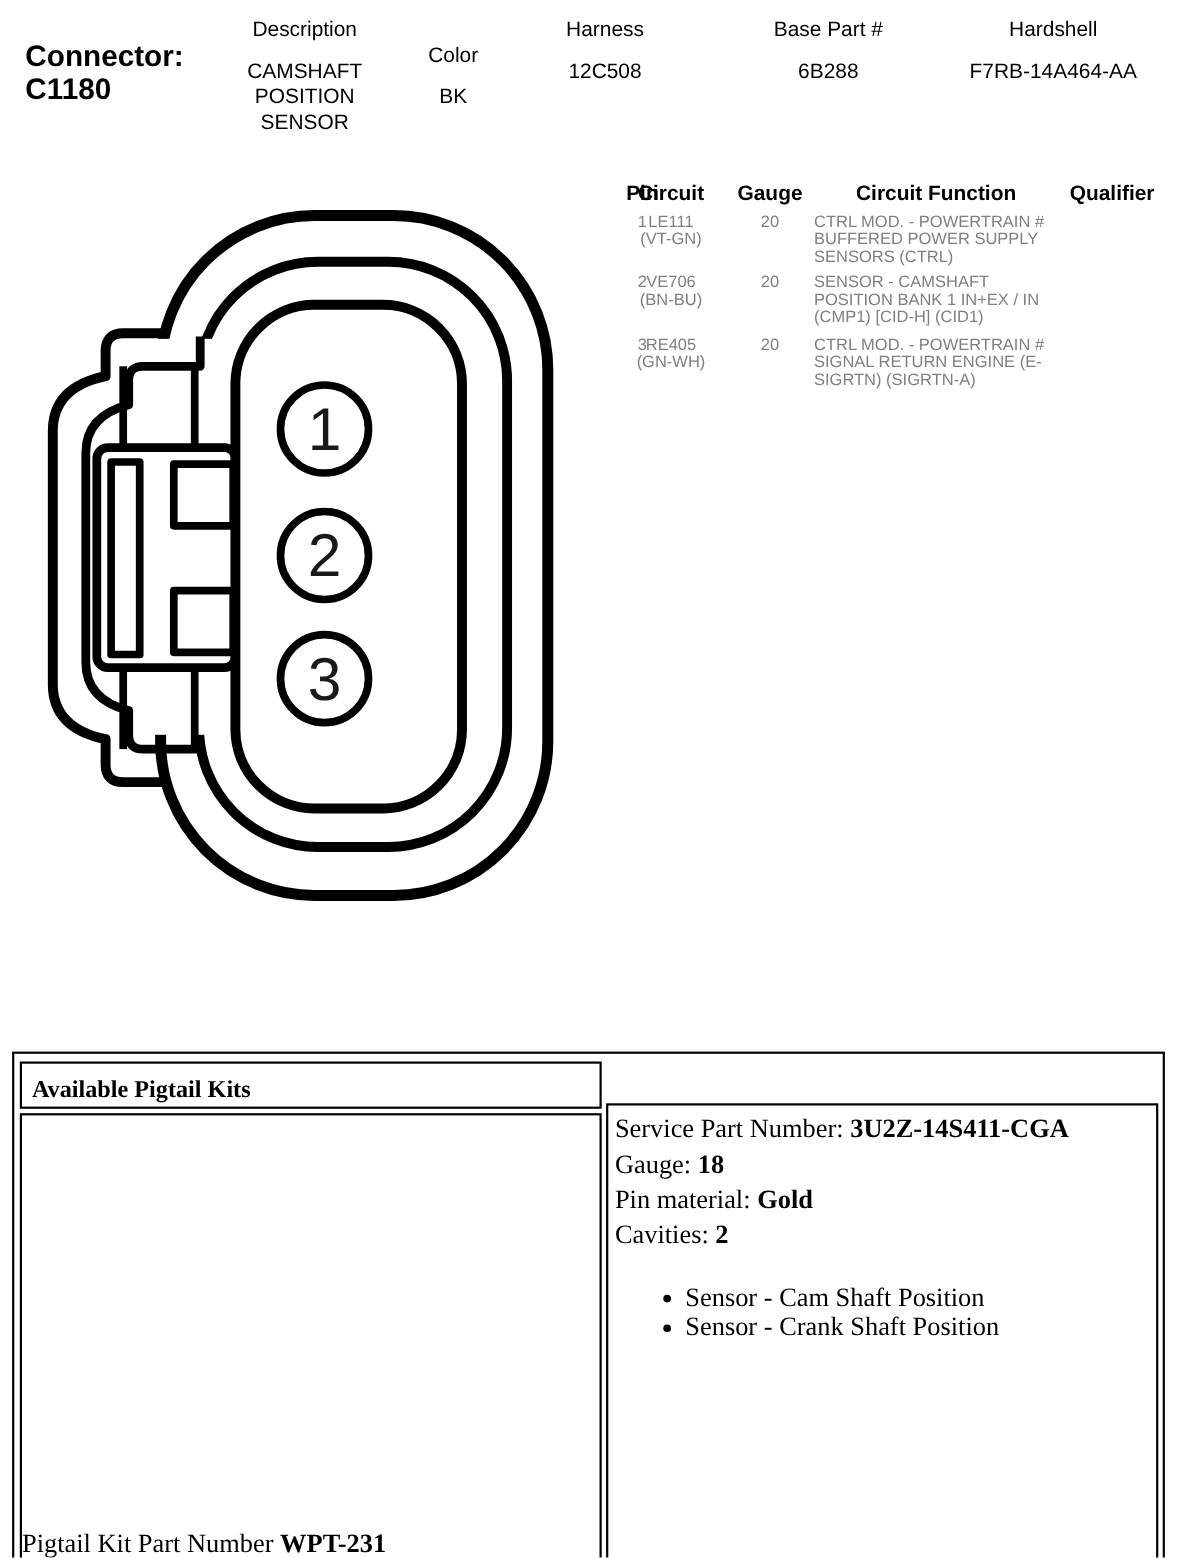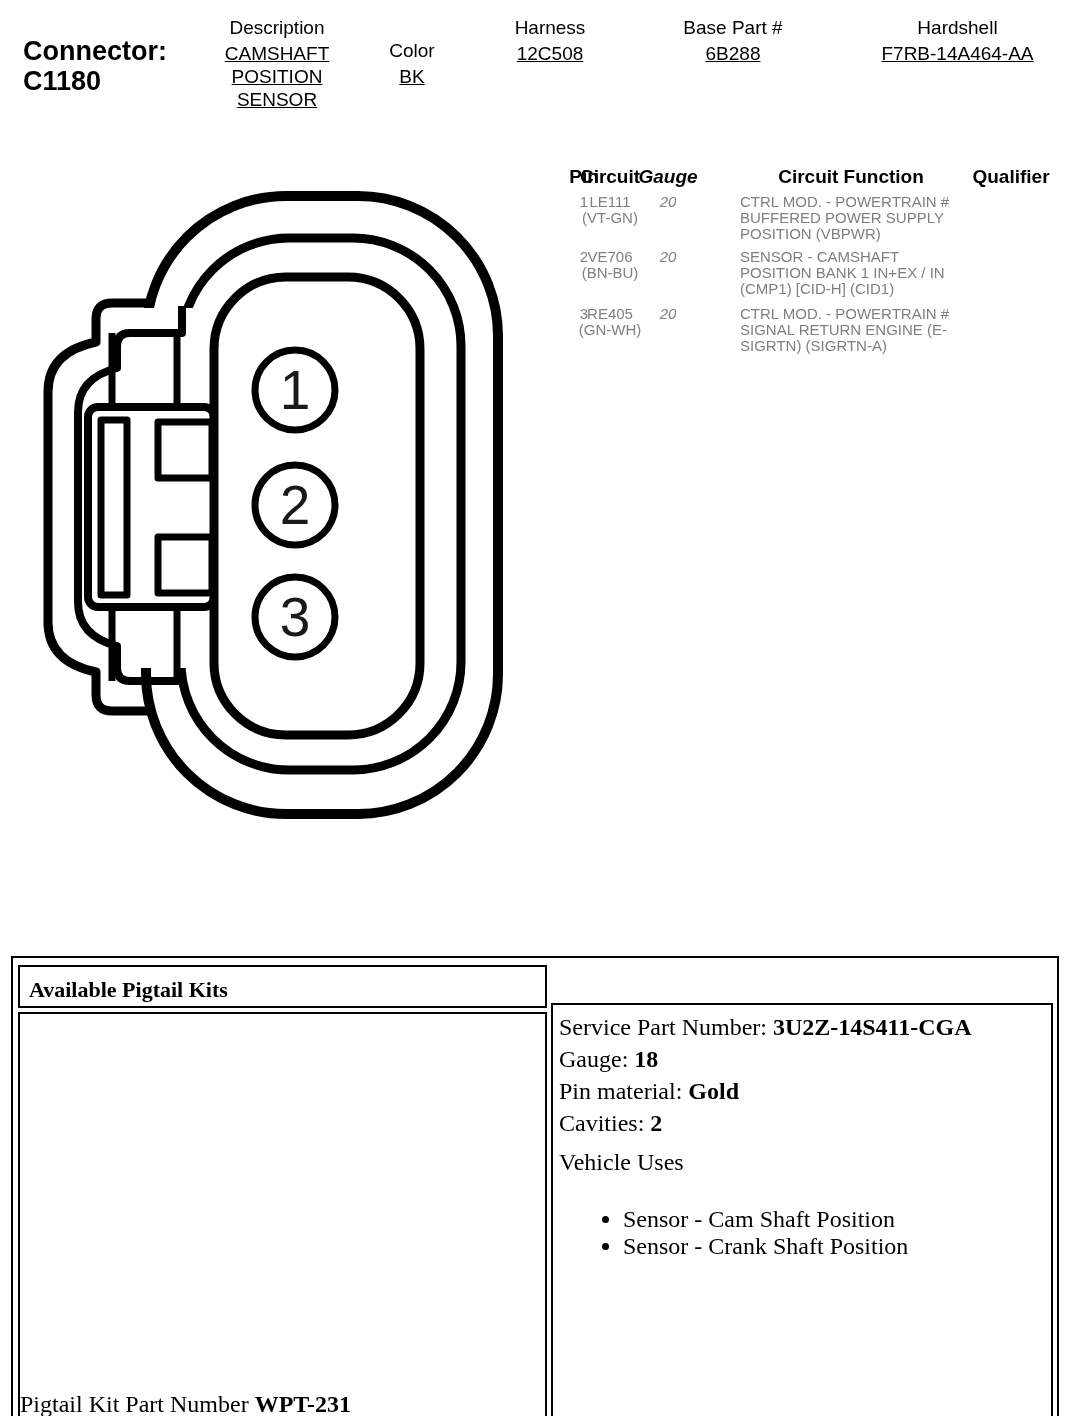--- a/index.html
+++ b/index.html
@@ -5,33 +5,33 @@
   * { margin:0; padding:0; box-sizing:border-box; }
   html,body { background:#fff; }
   body { width:1072px; height:1416px; position:relative; overflow:hidden;
          font-family:"Liberation Sans", sans-serif; color:#000; }
   .abs { position:absolute; }
 
   
   .conn-title { left:23px; top:36px; font-size:27px; font-weight:bold; line-height:30px; }
   .hcol { text-align:center; font-size:19px; line-height:20px; }
   .hcol .hlabel { font-weight:normal; }
-  .hcol .hvals { margin-top:4px; line-height:23px;text-decoration:underline; }
+  .hcol .hvals { margin-top:16px; line-height:23px; }
   .col-desc  { left:197px; top:18px; width:160px; }
   .col-color { left:362px; top:41px; width:100px; }
   .col-harn  { left:490px; top:18px; width:120px; }
-  .col-base  { left:663px; top:18px; width:140px; }
+  .col-base  { left:683px; top:18px; width:140px; }
   .col-hard  { left:875px; top:18px; width:165px; }
 
   
   .pt-head { top:166px; font-weight:bold; font-size:19px; }
   .pt-cell { position:absolute; }
   .c-pin  { left:564px; width:40px;  text-align:center; }
   .c-cir  { left:566px; width:88px;  text-align:center; }
-  .c-gau  { left:632px; width:72px;  text-align:center;font-style:italic; }
+  .c-gau  { left:664px; width:72px;  text-align:center; }
   .c-fun  { left:740px; width:230px; text-align:left; }
   .c-funh { left:740px; width:222px; text-align:center; }
   .c-qua  { left:961px; width:100px; text-align:center; }
   .pt-row { font-size:15px; line-height:16px; color:#7f7f7f; }
 
   
   .diagram { left:30px; top:180px; }
 
   
   .serif { font-family:"Liberation Serif", serif; }
@@ -137,21 +137,21 @@
   <div class="abs pt-row" style="top:194px;">
     <div class="pt-cell c-pin">1</div>
     <div class="pt-cell c-cir">
       <div>LE111</div>
       <div>(VT-GN)</div>
     </div>
     <div class="pt-cell c-gau">20</div>
     <div class="pt-cell c-fun">
       <div>CTRL MOD. - POWERTRAIN #</div>
       <div>BUFFERED POWER SUPPLY</div>
-      <div>POSITION (VBPWR)</div>
+      <div>SENSORS (CTRL)</div>
     </div>
     <div class="pt-cell c-qua"></div>
   </div>
 
   <div class="abs pt-row" style="top:249px;">
     <div class="pt-cell c-pin">2</div>
     <div class="pt-cell c-cir">
       <div>VE706</div>
       <div>(BN-BU)</div>
     </div>
@@ -187,18 +187,17 @@
 </div>
 
 <div class="box tbl-left"></div>
 <div class="abs kit-line serif"><span>Pigtail Kit Part Number </span><span class="b">WPT-231</span></div>
 
 <div class="box tbl-right serif">
   <div><span>Service Part Number: </span><span class="b">3U2Z-14S411-CGA</span></div>
   <div><span>Gauge: </span><span class="b">18</span></div>
   <div><span>Pin material: </span><span class="b">Gold</span></div>
   <div><span>Cavities: </span><span class="b">2</span></div>
-  <div class="veh-title">Vehicle Uses</div>
   <ul class="veh-list">
     <li>Sensor - Cam Shaft Position</li>
     <li>Sensor - Crank Shaft Position</li>
   </ul>
 </div>
 
 </body></html>

